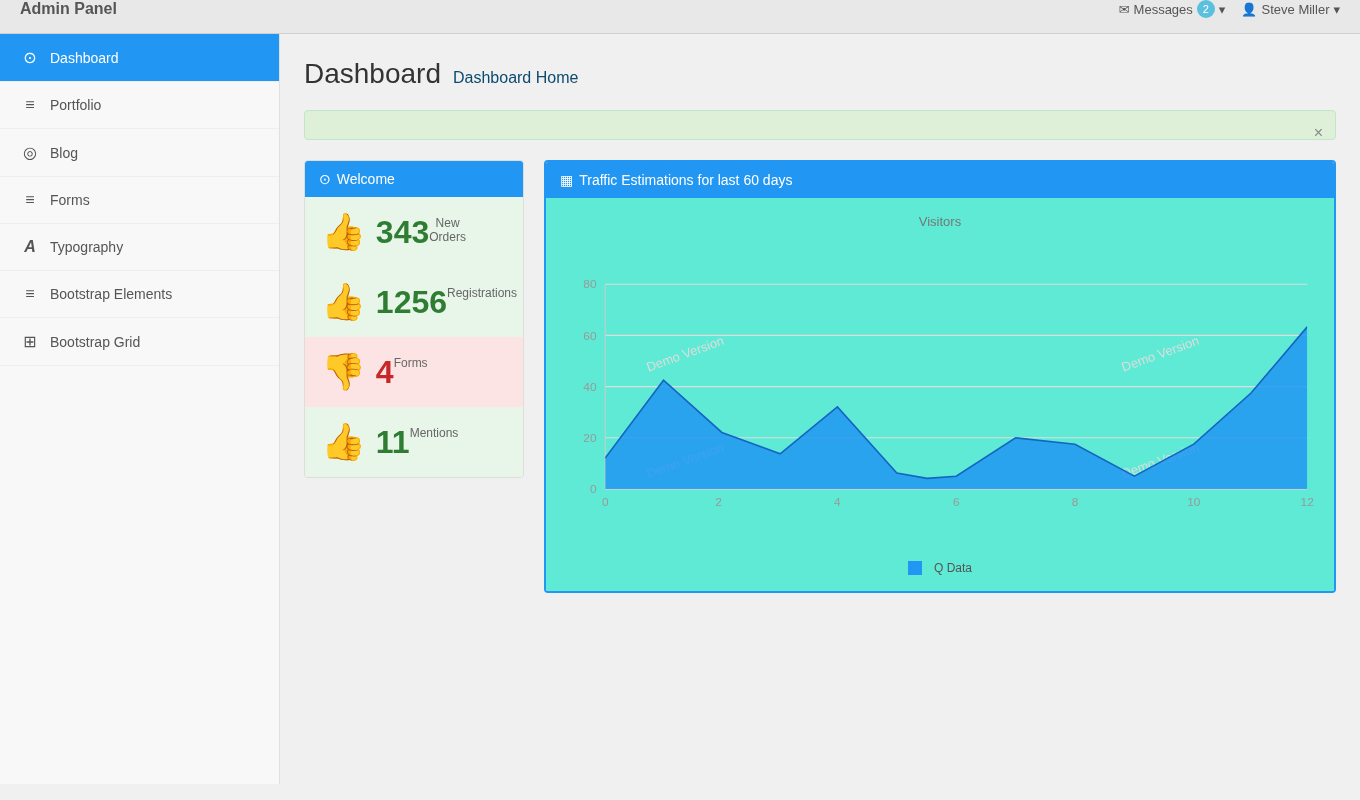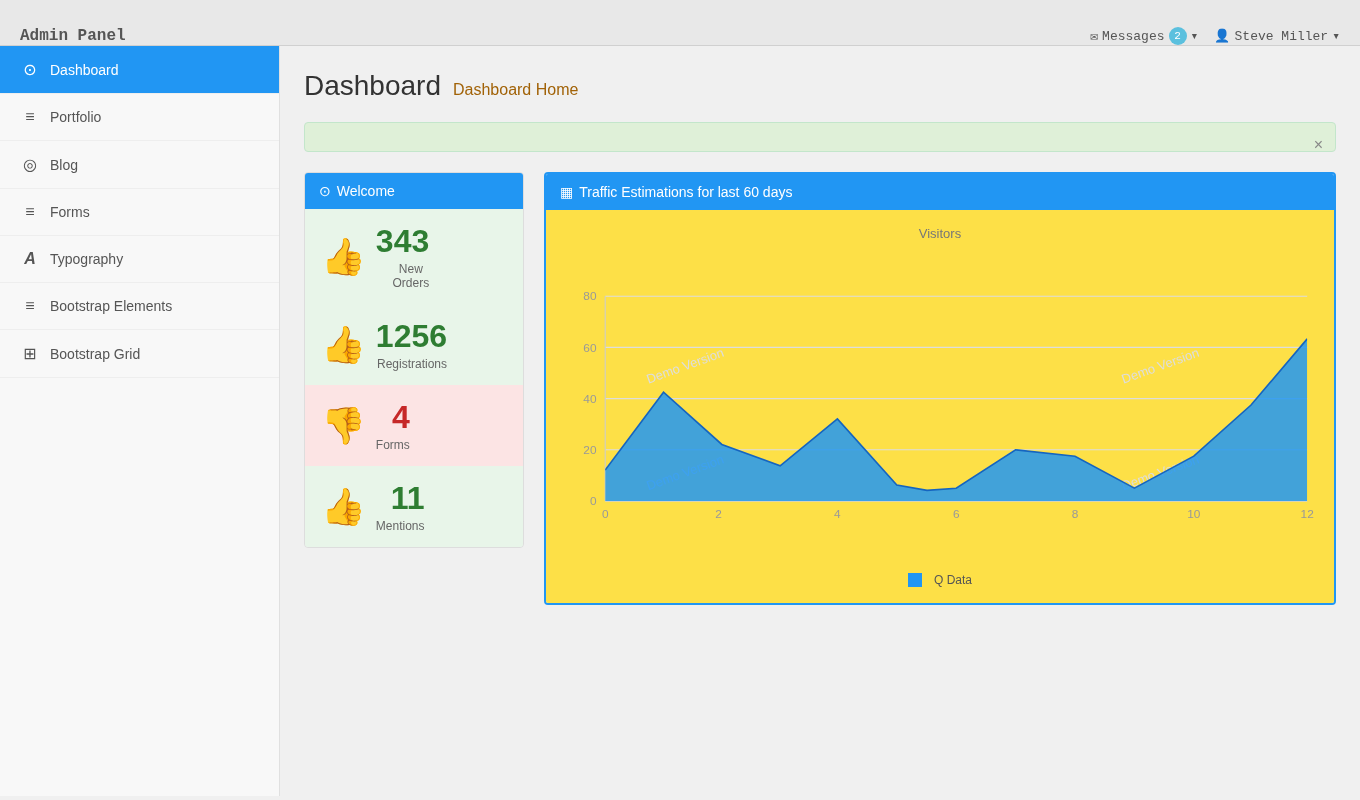--- a/index.html
+++ b/index.html
@@ -2,26 +2,25 @@
 <html><head>
   <meta charset="utf-8">
   <style>
     * { box-sizing: border-box; margin: 0; padding: 0; }
     body { font-family: 'Helvetica Neue', Arial, sans-serif; font-size: 14px; background: #f0f0f0; color: #333; }
 
     
     .navbar {
       background: #e8e8e8;
       border-bottom: 1px solid #d0d0d0;
-      height: 46px;
-      display: flex;
-      align-items: flex-end;
+      height: 34px;
+      display: flex;
+      align-items: flex-start;
       padding: 0 20px;
       justify-content: space-between;
-      font-family: Liberation Mono, monospace;
     }
     .navbar-brand {
       font-size: 16px;
       font-weight: bold;
       color: #555;
     }
     .navbar-right {
       display: flex;
       align-items: center;
       gap: 16px;
@@ -101,21 +100,21 @@
       gap: 12px;
       margin-bottom: 20px;
     }
     .page-title {
       font-size: 28px;
       font-weight: 300;
       color: #333;
     }
     .page-subtitle {
       font-size: 16px;
-      color: #a16207;
+      color: #0c4a6e;
     }
 
     
     .alert-success {
       background: #dff0d8;
       border: 1px solid #c3e6cb;
       color: #555;
       padding: 14px 16px;
       border-radius: 4px;
       margin-bottom: 20px;
@@ -184,43 +183,43 @@
       color: #c62828;
     }
     .alert-label {
       font-size: 12px;
       color: #666;
       text-align: center;
       margin-top: 2px;
     }
     .alert-cell {
       display: flex;
-      flex-direction: column;
-      align-items: flex-end;
+      flex-direction: row;
+      align-items: flex-start;
     }
 
     
     .traffic-widget {
       flex: 1;
       border: 2px solid #2196f3;
       border-radius: 4px;
       overflow: hidden;
     }
     .traffic-header {
       background: #2196f3;
       color: white;
       padding: 10px 14px;
       display: flex;
       align-items: center;
       gap: 6px;
       font-size: 14px;
       font-weight: 500;
     }
     .traffic-body {
-      background: #fde047;
+      background: #5eead4;
       padding: 16px;
     }
     .chart-title {
       text-align: center;
       color: #777;
       font-size: 13px;
       margin-bottom: 4px;
     }
     .chart-container {
       position: relative;

